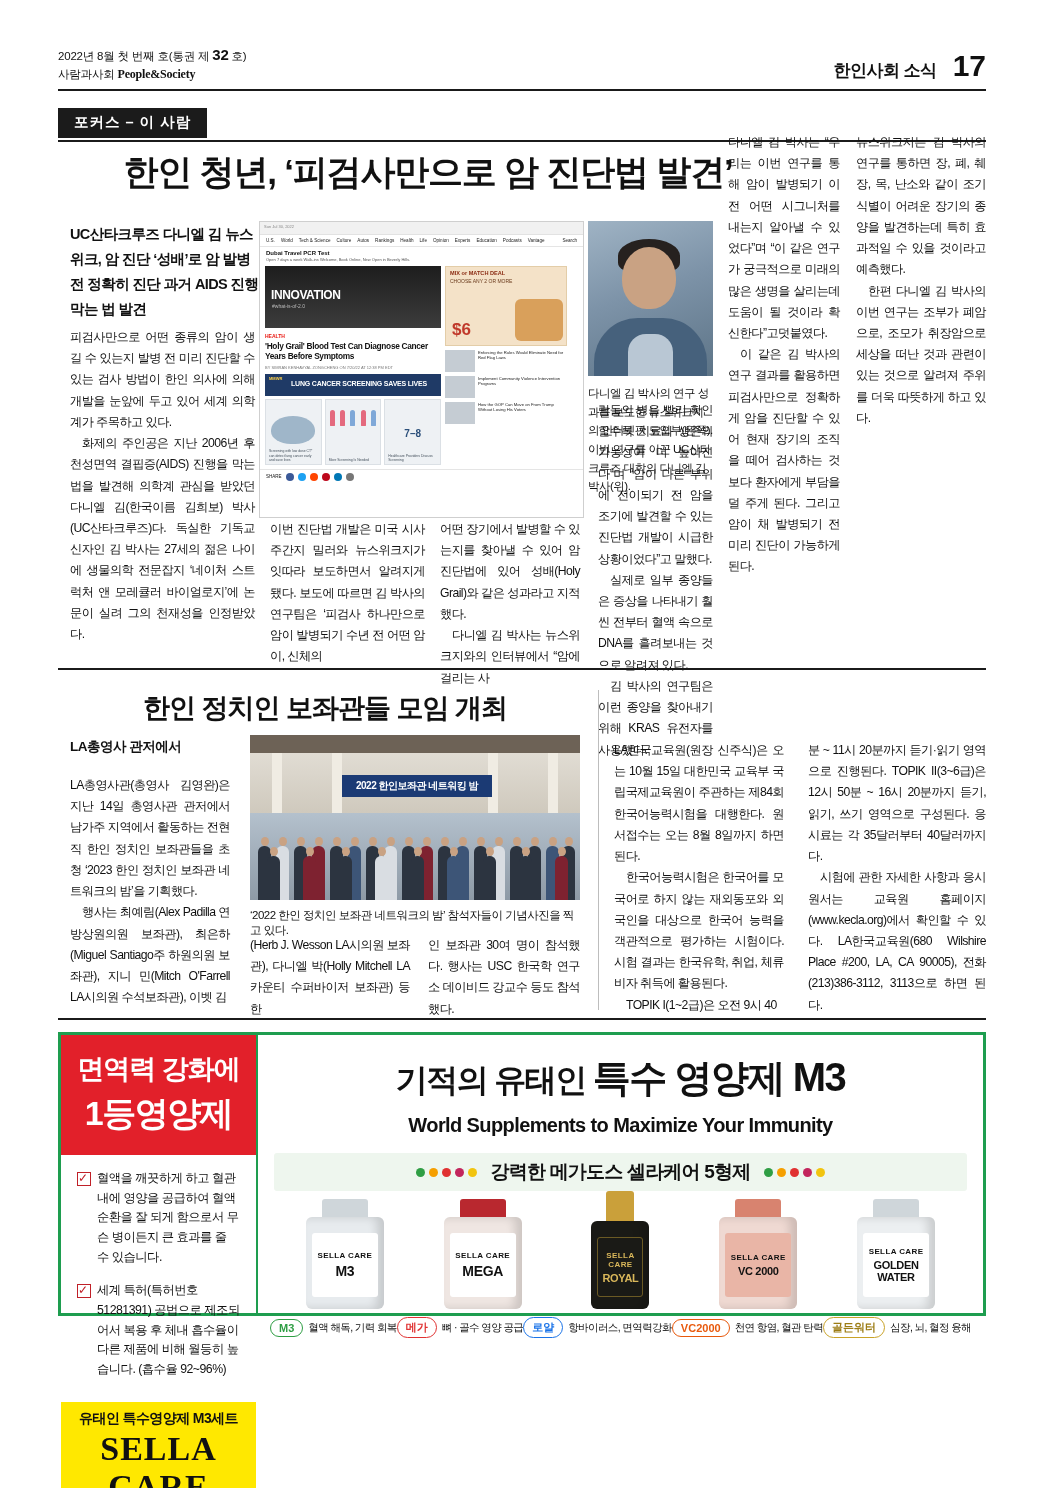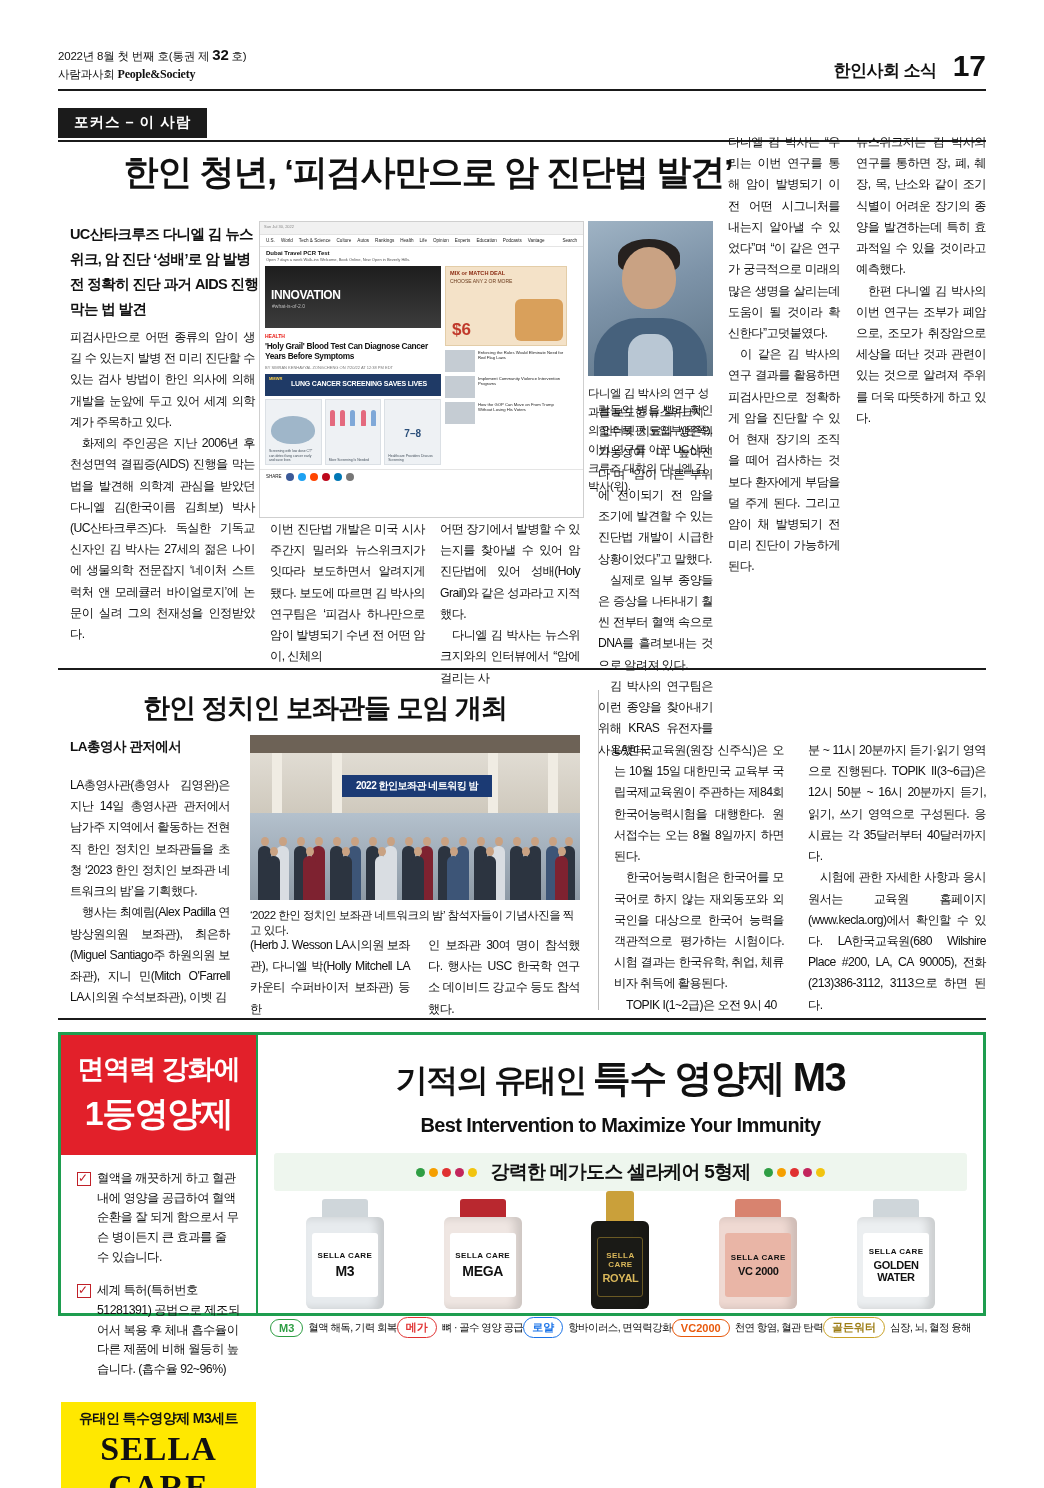--- a/index.html
+++ b/index.html
@@ -805,21 +805,21 @@
         <div class="brand">SELLA CARE</div>
 
       </div>
     </div>
 
     <div class="ad-right">
       <div class="ad-top">
         <div class="t1">
           <span>기적의 유태인 </span><span class="hl">특수 영양제 </span><span class="m3">M3</span>
         </div>
-        <div class="t2">Best Intervention to Maximize Your Immunity</div>
+        <div class="t2">World Supplements to Maximize Your Immunity</div>
       </div>
 
       <div class="ad-strip">
         <span class="dots">
           <i style="background:#2f9e44"></i>
             <i style="background:#f59f00"></i>
             <i style="background:#e03131"></i>
             <i style="background:#c2255c"></i>
             <i style="background:#f1c40f"></i>
         </span>

